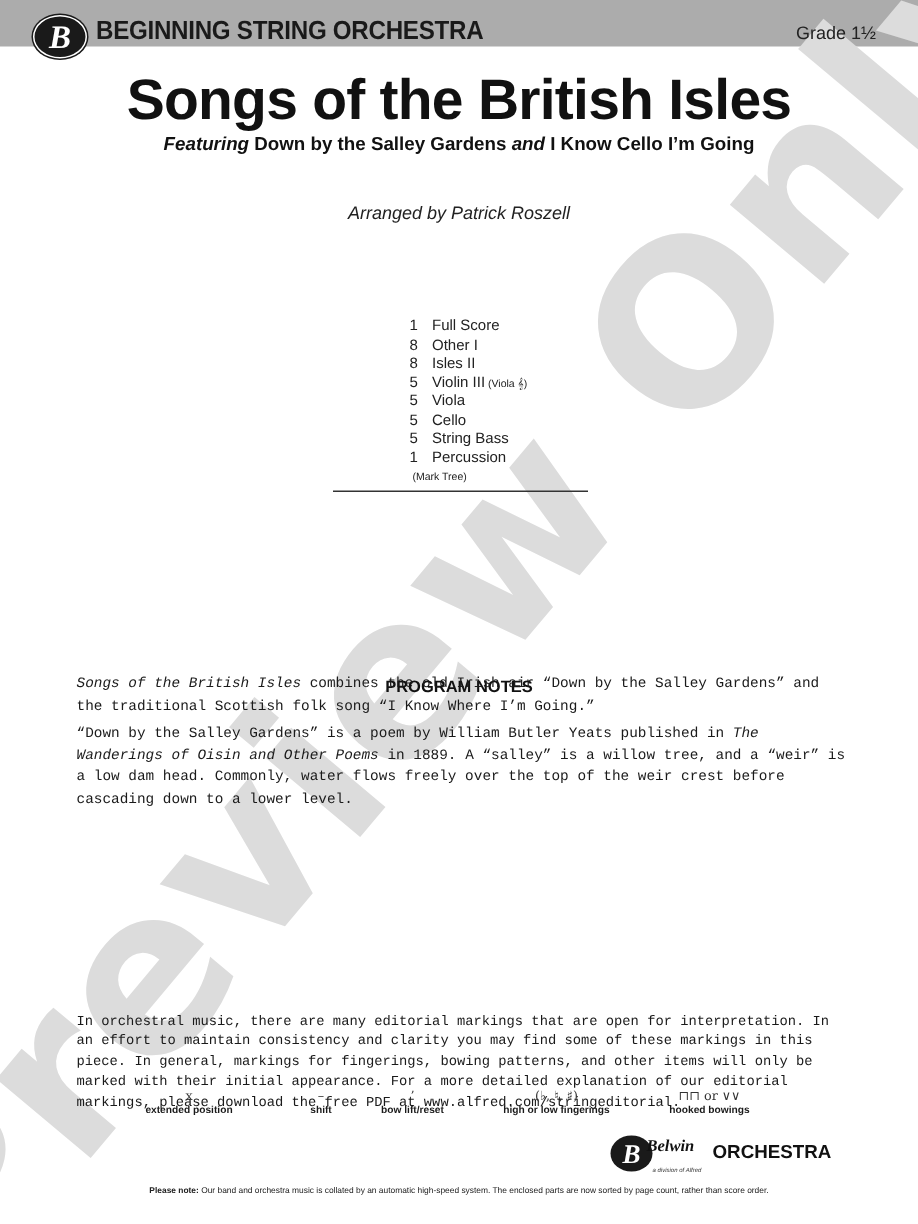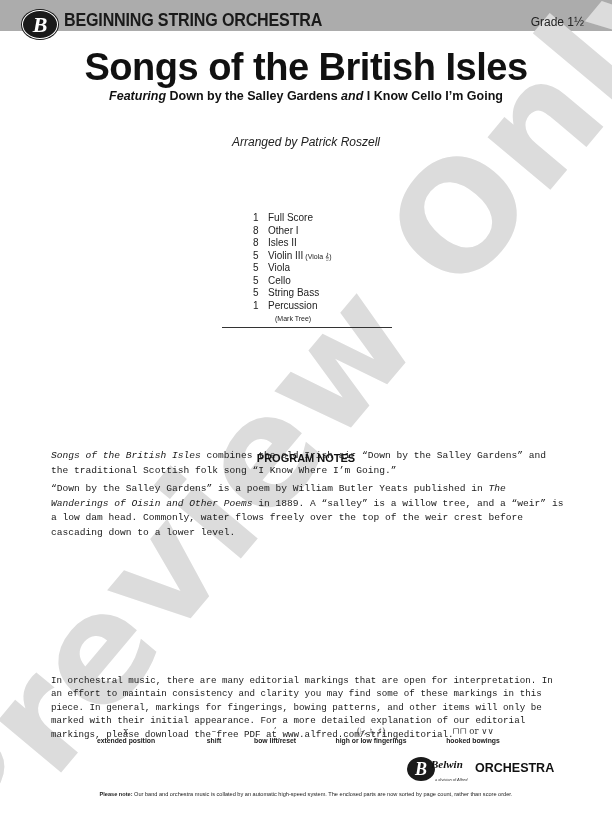--- a/index.html
+++ b/index.html
@@ -56,21 +56,21 @@
     }
     .instr-head {
       position: absolute; left: 222px; width: 170px; top: 193px; display: flex; align-items: center;
     }
     .instr-head .line { flex: 1; height: 1px; background: #333; }
     .instr-head .label { font-size: 11px; font-weight: bold; padding: 0 4px; color: #111; }
     .instr-list {
       position: absolute; left: 253px; top: 212px; margin: 0; padding: 0; list-style: none;
       font-size: 10px; color: #222;
     }
-    .instr-list li { height: 12.5px; line-height: 12.5px; white-space: nowrap; }
+    .instr-list li { height: 12.5px; line-height: 12.5px; white-space: nowrap; margin-left: 20px; }
     .instr-list .qty { display: inline-block; width: 15px; }
     .instr-list .note { font-size: 7px; }
     .instr-sub { position: absolute; left: 275px; top: 315px; font-size: 7px; color: #222; }
     .instr-rule { position: absolute; left: 222px; width: 170px; top: 327px; height: 1px; background: #333; }
     .section-head {
       position: absolute; left: 0; width: 612px; text-align: center; font-weight: bold; color: #111;
     }
     .program-head { top: 432px; font-size: 11px; margin-top: 20px; }
     .para {
       position: absolute; left: 51px; width: 515px; font-size: 9.6px; line-height: 14.5px; color: #1a1a1a;

